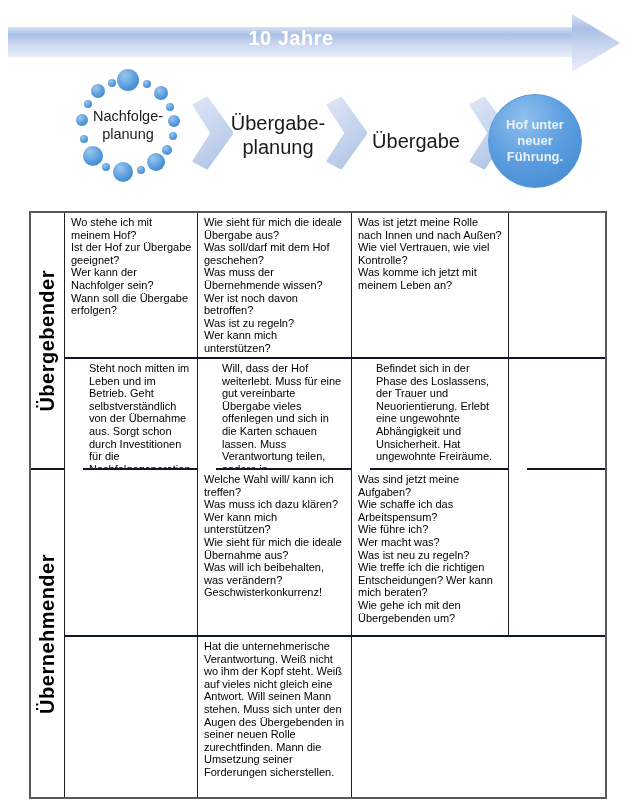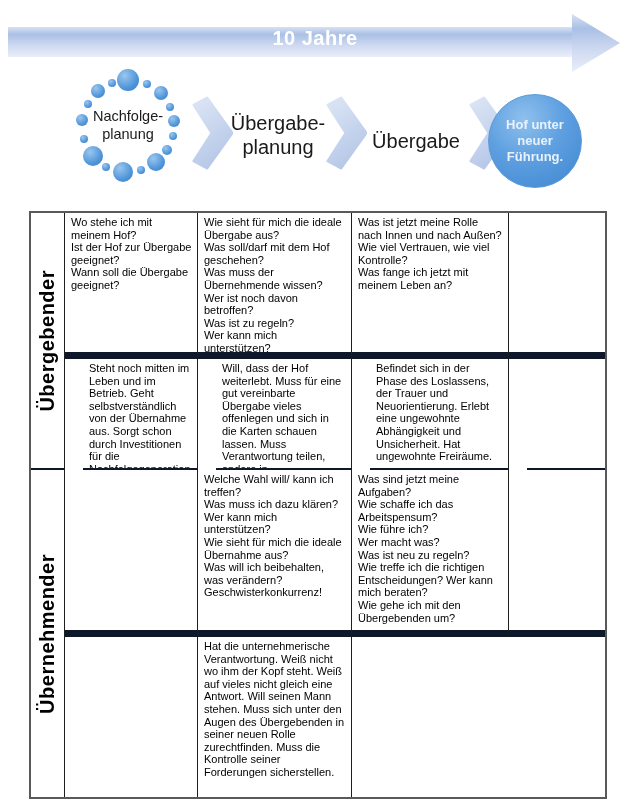--- a/index.html
+++ b/index.html
@@ -2,21 +2,21 @@
 <html><head>
 <meta charset="utf-8">
 <style>
   html,body{margin:0;padding:0;background:#fff;}
   .canvas{position:relative;width:625px;height:811px;background:#fff;overflow:hidden;
           font-family:"Liberation Sans",sans-serif;color:#000;}
 
   
   .timeline{position:absolute;left:8px;top:12px;width:612px;height:62px;}
   .timeline-label{position:absolute;left:8px;top:27px;width:566px;height:28px;
-    text-align:center;font-size:20px;font-weight:600;color:#ffffff;letter-spacing:.5px;margin-left:24px;}
+    text-align:center;font-size:20px;font-weight:600;color:#ffffff;letter-spacing:.5px;}
 
   
   .ring{position:absolute;left:66px;top:64px;width:124px;height:124px;}
   .ring-label{position:absolute;inset:0;display:flex;align-items:center;justify-content:center;
     text-align:center;font-size:14.5px;line-height:1.22;white-space:pre-line;color:#1a1a1a;}
   .dot{position:absolute;border-radius:50%;
     background:radial-gradient(circle at 35% 30%, #9ac6ee 0%, #4e94d9 62%, #3a7ec6 100%);}
 
   .chevron{position:absolute;top:96px;width:42px;height:74px;}
   .chev-1{left:191px;} .chev-2{left:325px;} .chev-3{left:468px;}
@@ -31,21 +31,21 @@
     border:1px solid #5c9bd8;display:flex;align-items:center;justify-content:center;}
   .end-circle-label{padding:0 11px;text-align:center;font-size:13px;font-weight:600;
     line-height:1.25;color:#e9f2fb;}
 
   
   .tbl{position:absolute;left:29px;top:211px;width:578px;height:588px;
     display:grid;box-sizing:border-box;
     grid-template-columns:34px 133px 154px 157px auto;
     grid-template-rows:146px 111px 167px auto;
     border:2px solid #595959;}
-  .cell{box-sizing:border-box;border-right:1px solid #1f1f1f;border-bottom:7px solid #0f172a;
+  .cell{box-sizing:border-box;border-right:1px solid #1f1f1f;border-bottom:2px solid #0f172a;
     padding:3px 5px 3px 6px;font-size:11px;line-height:12.6px;overflow:hidden;}
   .cell.last-col{border-right:none;}
   .cell.last-row{border-bottom:none;}
   .cell.sec{border-bottom-width:2px;margin-left:18px;}
   .lbl{grid-column:1;grid-row:span 2;display:flex;align-items:center;justify-content:center;
     padding:0;}
   .rot{writing-mode:vertical-rl;transform:rotate(180deg);
     font-size:20px;font-weight:bold;letter-spacing:.5px;white-space:nowrap;}
   .q{margin:0;}
 </style>
@@ -128,34 +128,35 @@
 
   <div class="tbl">
 
     <div class="cell lbl" style="border-bottom-width:2px">
       <span class="rot">Übergebender</span>
     </div>
 
     <div class="cell">
         <div class="q">Wo stehe ich mit meinem Hof?</div>
         <div class="q">Ist der Hof zur Übergabe geeignet?</div>
-        <div class="q">Wann soll die Übergabe geeignet?</div>
+        <div class="q">Wer kann der Nachfolger sein?</div>
+        <div class="q">Wann soll die Übergabe erfolgen?</div>
       </div>
     <div class="cell">
         <div class="q">Wie sieht für mich die ideale Übergabe aus?</div>
         <div class="q">Was soll/darf mit dem Hof geschehen?</div>
         <div class="q">Was muss der Übernehmende wissen?</div>
         <div class="q">Wer ist noch davon betroffen?</div>
         <div class="q">Was ist zu regeln?</div>
         <div class="q">Wer kann mich unterstützen?</div>
       </div>
     <div class="cell">
         <div class="q">Was ist jetzt meine Rolle nach Innen und nach Außen?</div>
         <div class="q">Wie viel Vertrauen, wie viel Kontrolle?</div>
-        <div class="q">Was fange ich jetzt mit meinem Leben an?</div>
+        <div class="q">Was komme ich jetzt mit meinem Leben an?</div>
       </div>
     <div class="cell last-col"></div>
 
     <div class="cell sec">
         <div class="q">Steht noch mitten im Leben und im Betrieb. Geht selbstverständlich von der Übernahme aus. Sorgt schon durch Investitionen für die Nachfolgegeneration vor.</div>
       </div>
     <div class="cell sec">
         <div class="q">Will, dass der Hof weiterlebt. Muss für eine gut vereinbarte Übergabe vieles offenlegen und sich in die Karten schauen lassen. Muss Verantwortung teilen, andere in Entscheidungsprozesse einbeziehen.</div>
       </div>
     <div class="cell sec">
@@ -182,18 +183,18 @@
         <div class="q">Wie führe ich?</div>
         <div class="q">Wer macht was?</div>
         <div class="q">Was ist neu zu regeln?</div>
         <div class="q">Wie treffe ich die richtigen Entscheidungen? Wer kann mich beraten?</div>
         <div class="q">Wie gehe ich mit den Übergebenden um?</div>
       </div>
     <div class="cell last-col"></div>
 
     <div class="cell last-row"></div>
     <div class="cell last-row">
-        <div class="q">Hat die unternehmerische Verantwortung. Weiß nicht wo ihm der Kopf steht. Weiß auf vieles nicht gleich eine Antwort. Will seinen Mann stehen. Muss sich unter den Augen des Übergebenden in seiner neuen Rolle zurechtfinden. Muss die Kontrolle seiner Forderungen sicherstellen.</div>
+        <div class="q">Hat die unternehmerische Verantwortung. Weiß nicht wo ihm der Kopf steht. Weiß auf vieles nicht gleich eine Antwort. Will seinen Mann stehen. Muss sich unter den Augen des Übergebenden in seiner neuen Rolle zurechtfinden. Mann die Umsetzung seiner Forderungen sicherstellen.</div>
       </div>
     <div class="cell last-row last-col"></div>
 
   </div>
 </div>
 
 </body></html>

